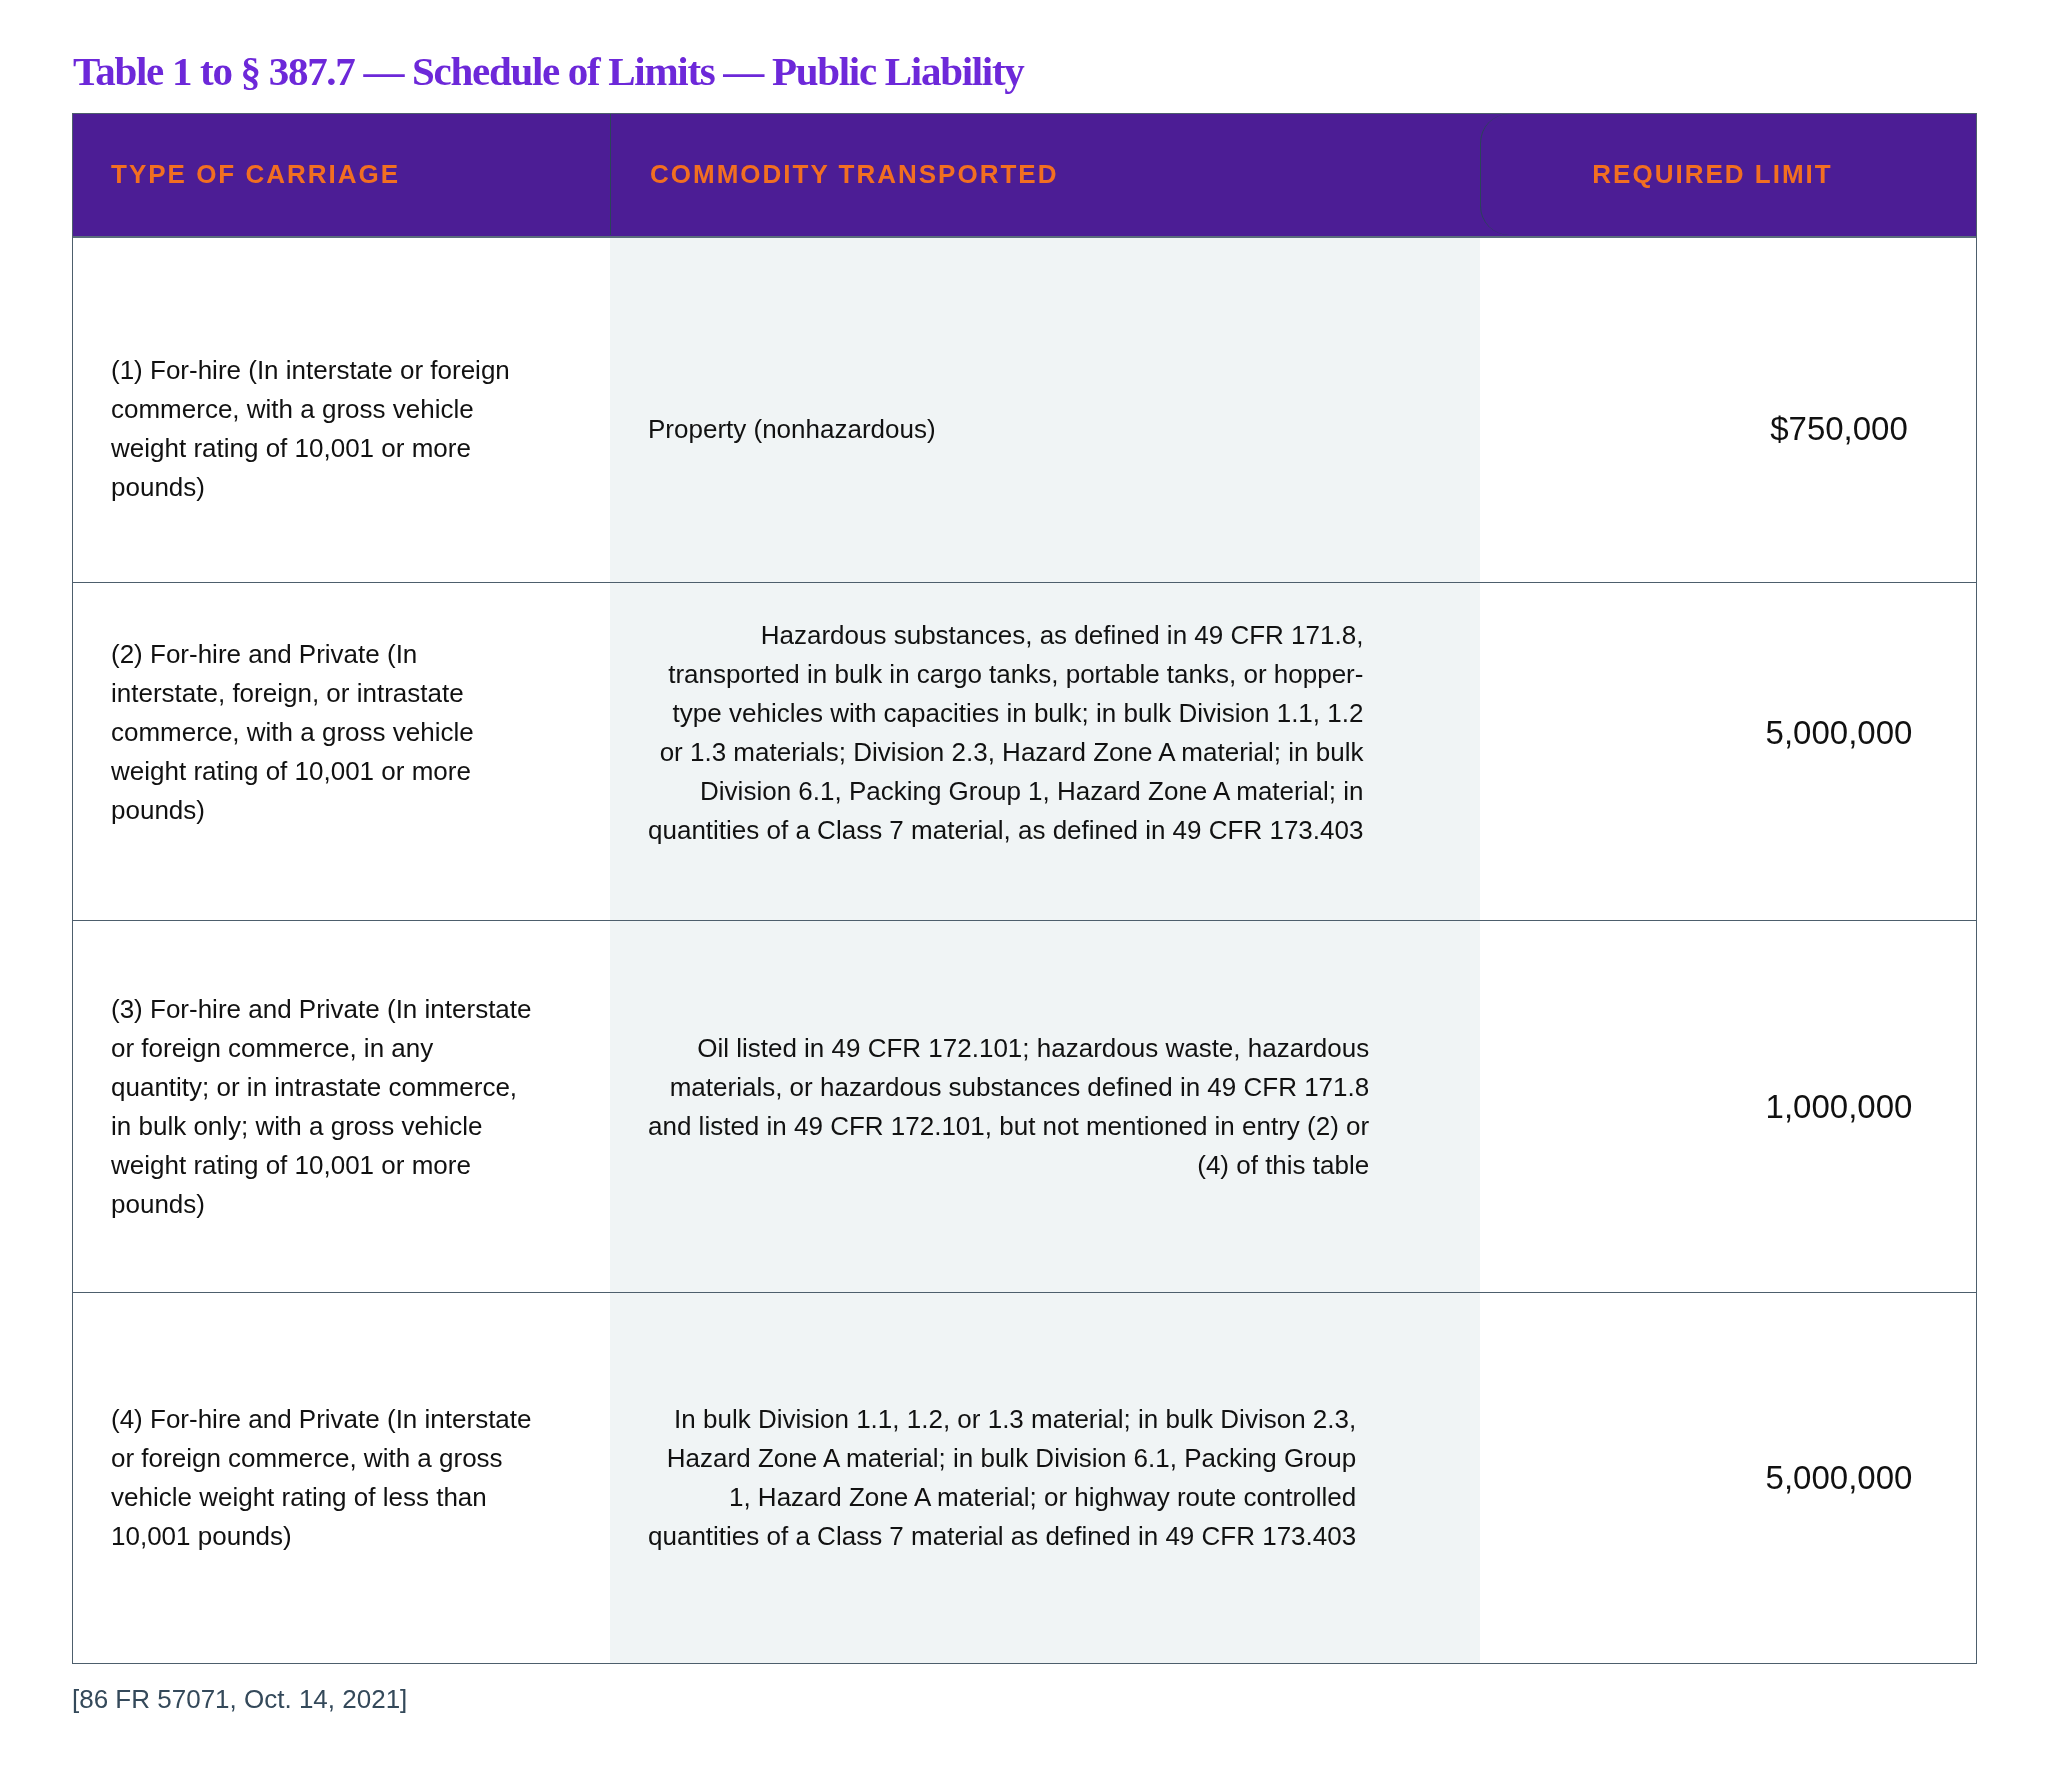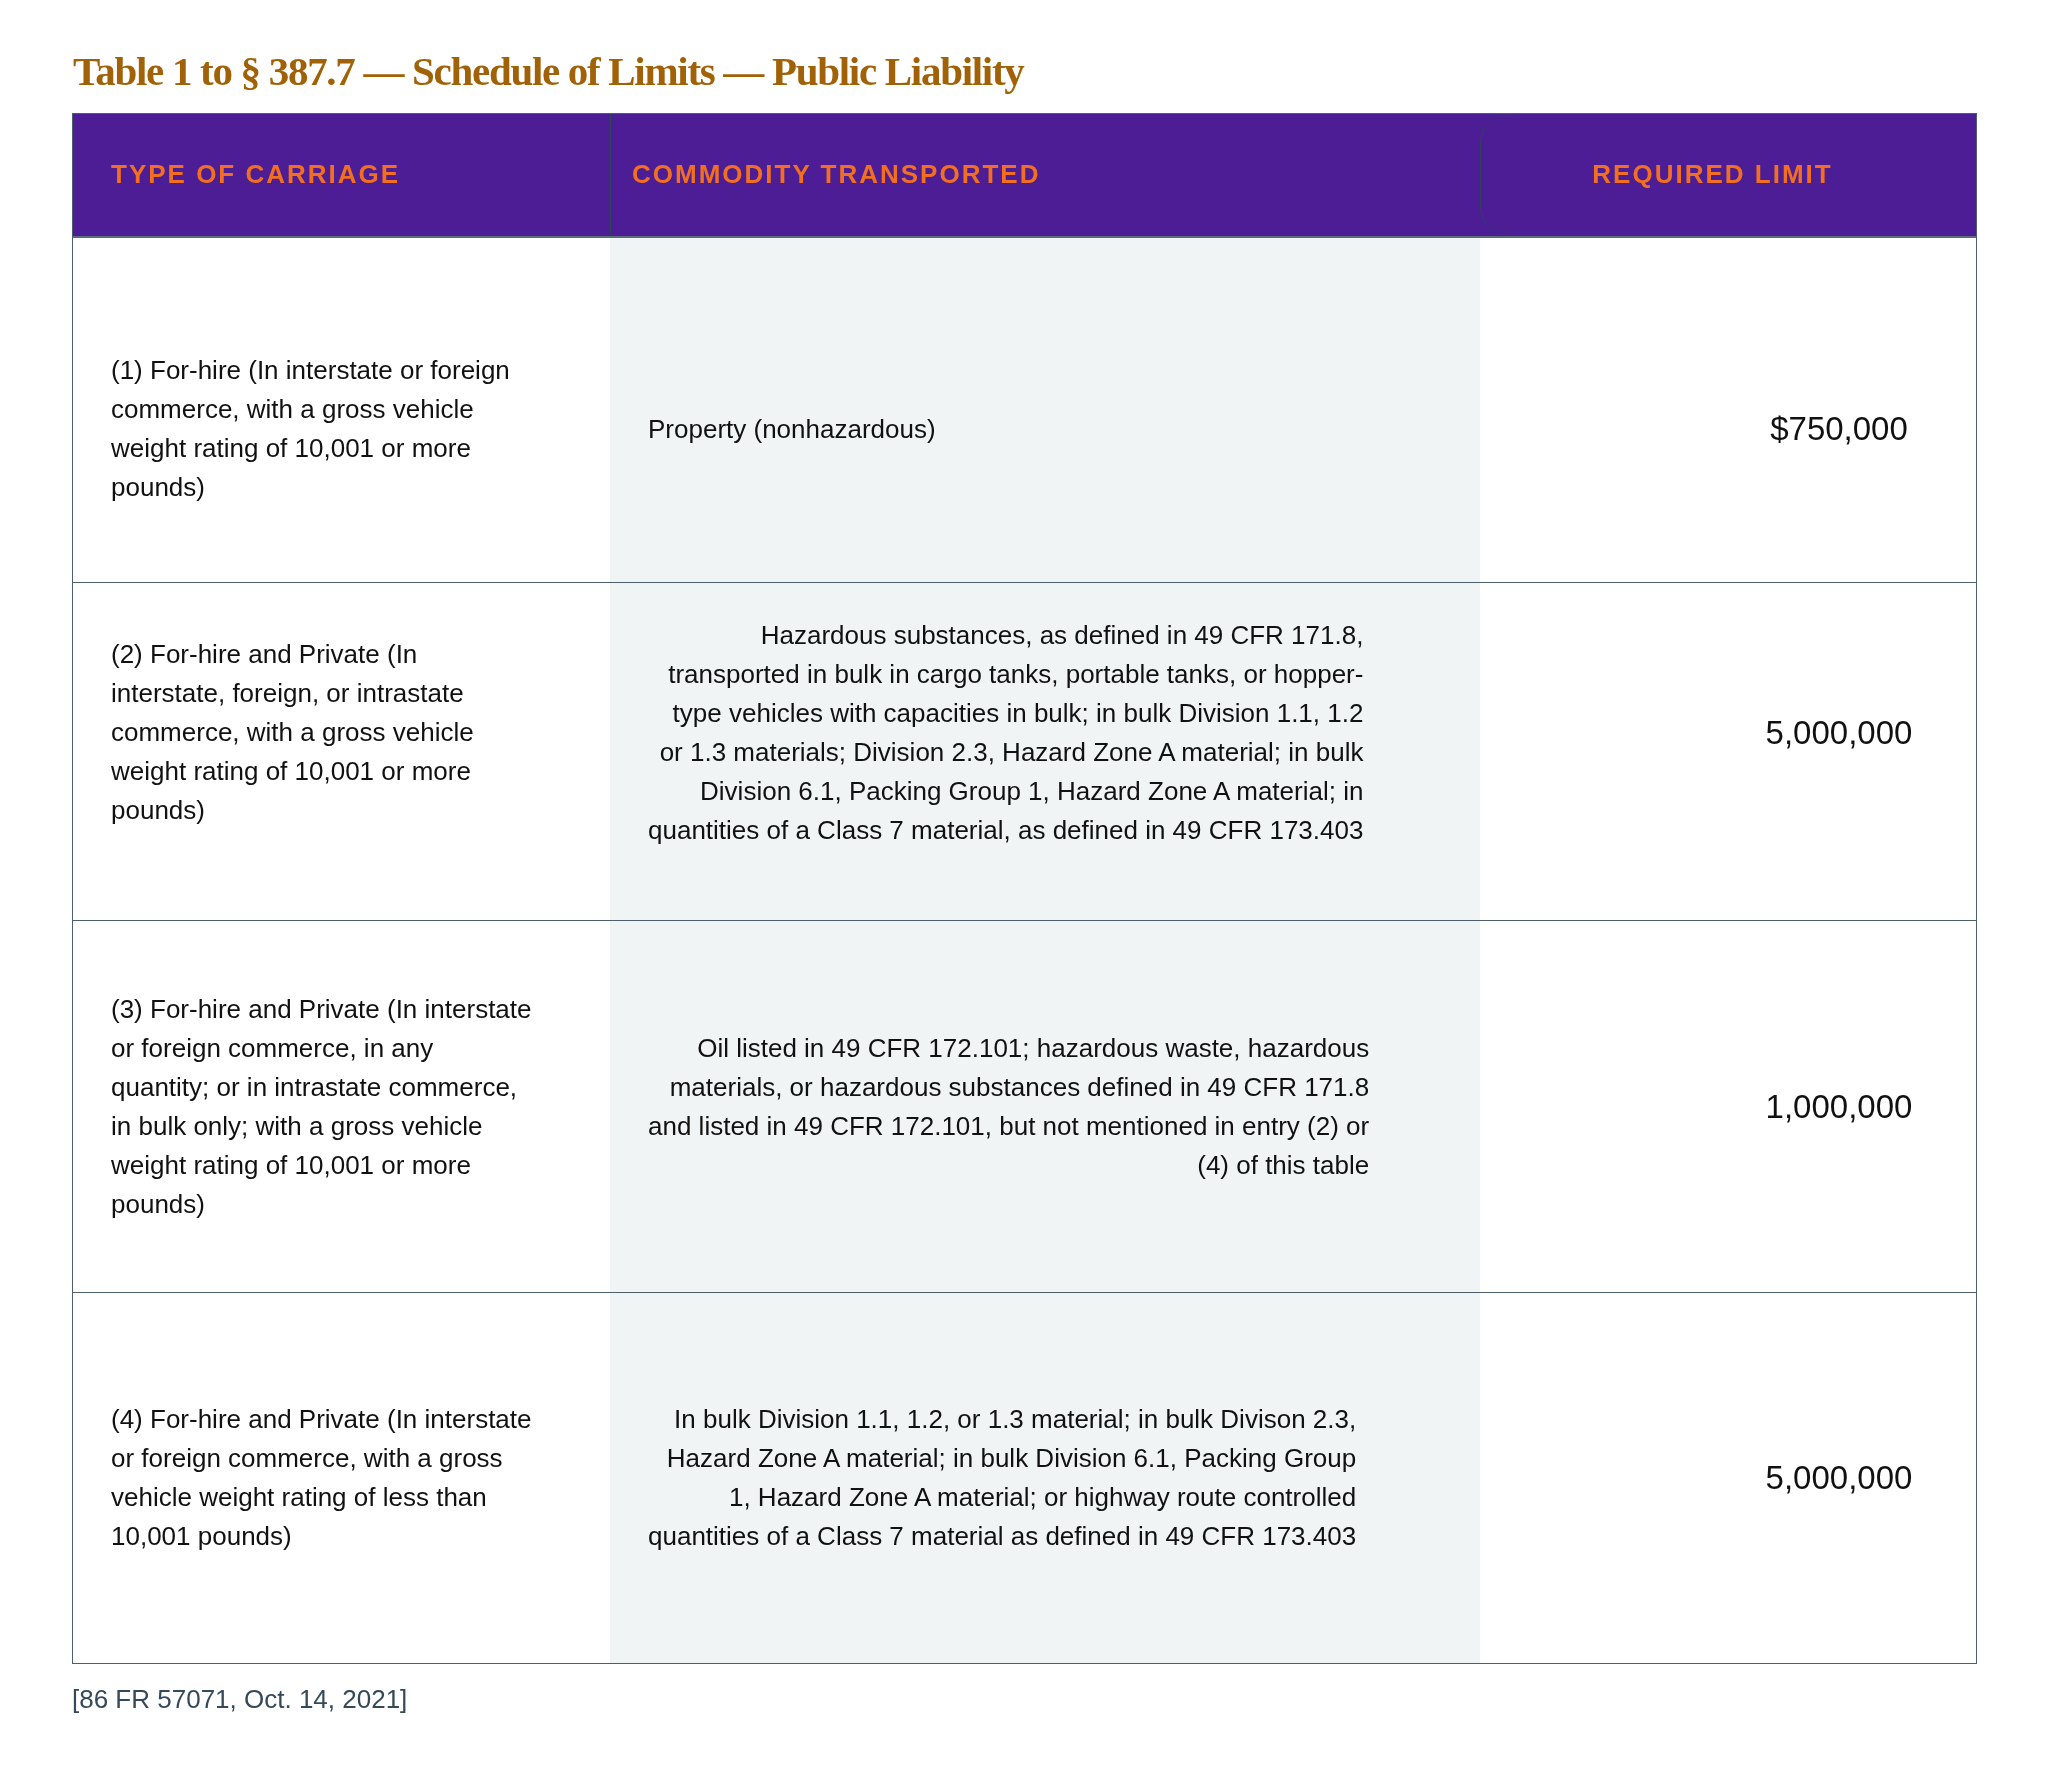--- a/index.html
+++ b/index.html
@@ -1,37 +1,37 @@
 <!DOCTYPE html>
 <html style="font-size:12.6px"><head>
 <meta charset="utf-8">
 <style>
   html, body { margin: 0; padding: 0; background: #ffffff; }
   body { width: 2066px; height: 1771px; position: relative; overflow: hidden; font-family: "Liberation Sans", sans-serif; }
   .title {
     position: absolute; left: 73px; top: 46px; margin: 0;
     font-family: "Liberation Serif", "DejaVu Serif", serif;
     font-weight: bold; font-size: 41px; line-height: 50px;
-    color: #a16207; letter-spacing: -1.3px; white-space: nowrap;
+    color: #6d28d9; letter-spacing: -1.3px; white-space: nowrap;
   }
   .table {
     position: absolute; left: 72px; top: 113px; width: 1905px; height: 1551px;
     border: 1.6px solid #4d5e6c; box-sizing: border-box;
   }
   .hdr {
     position: absolute; left: 0; top: 0; width: 100%; height: 124px;
     background: #4c1d95; border-bottom: 2.4px solid #5a6d7c; box-sizing: border-box;
   }
   .hcell {
     position: absolute; top: 0; height: 121px; display: flex; align-items: center;
     font-weight: bold; font-size: 26px; letter-spacing: 2px; color: #f26f21;
     box-sizing: border-box; white-space: nowrap;
   }
   .hc1 { left: 0; width: 537px; padding-left: 38px; }
-  .hc2 { left: 537px; width: 870px; padding-left: 21px; border-left: 1.6px solid #2b4459; }
+  .hc2 { left: 537px; width: 870px; padding-left: 39px; border-left: 1.6px solid #2b4459; }
   .hc3 { left: 1407px; width: 464px; justify-content: center; border-left: 1.6px solid #2b4459; border-radius: 29px; }
   .shade { position: absolute; left: 537px; top: 124px; width: 870px; bottom: 0; background: #f0f4f5; }
   .row { position: absolute; left: 0; width: 100%; box-sizing: border-box; }
   .row.sep { border-bottom: 1.6px solid #4d5e6c; }
   .cell { position: absolute; top: 0; height: 100%; display: flex; align-items: center; box-sizing: border-box; color: #111111; }
   .c1 { left: 38px; width: 480px; }
   .c2 { left: 575px; width: 811px; text-align: right; }
   .c3 { left: 1484px; width: 564px; justify-content: center; }
   .txt { font-size: 26px; line-height: 39px; }
   .txt span { display: block; white-space: nowrap; }

